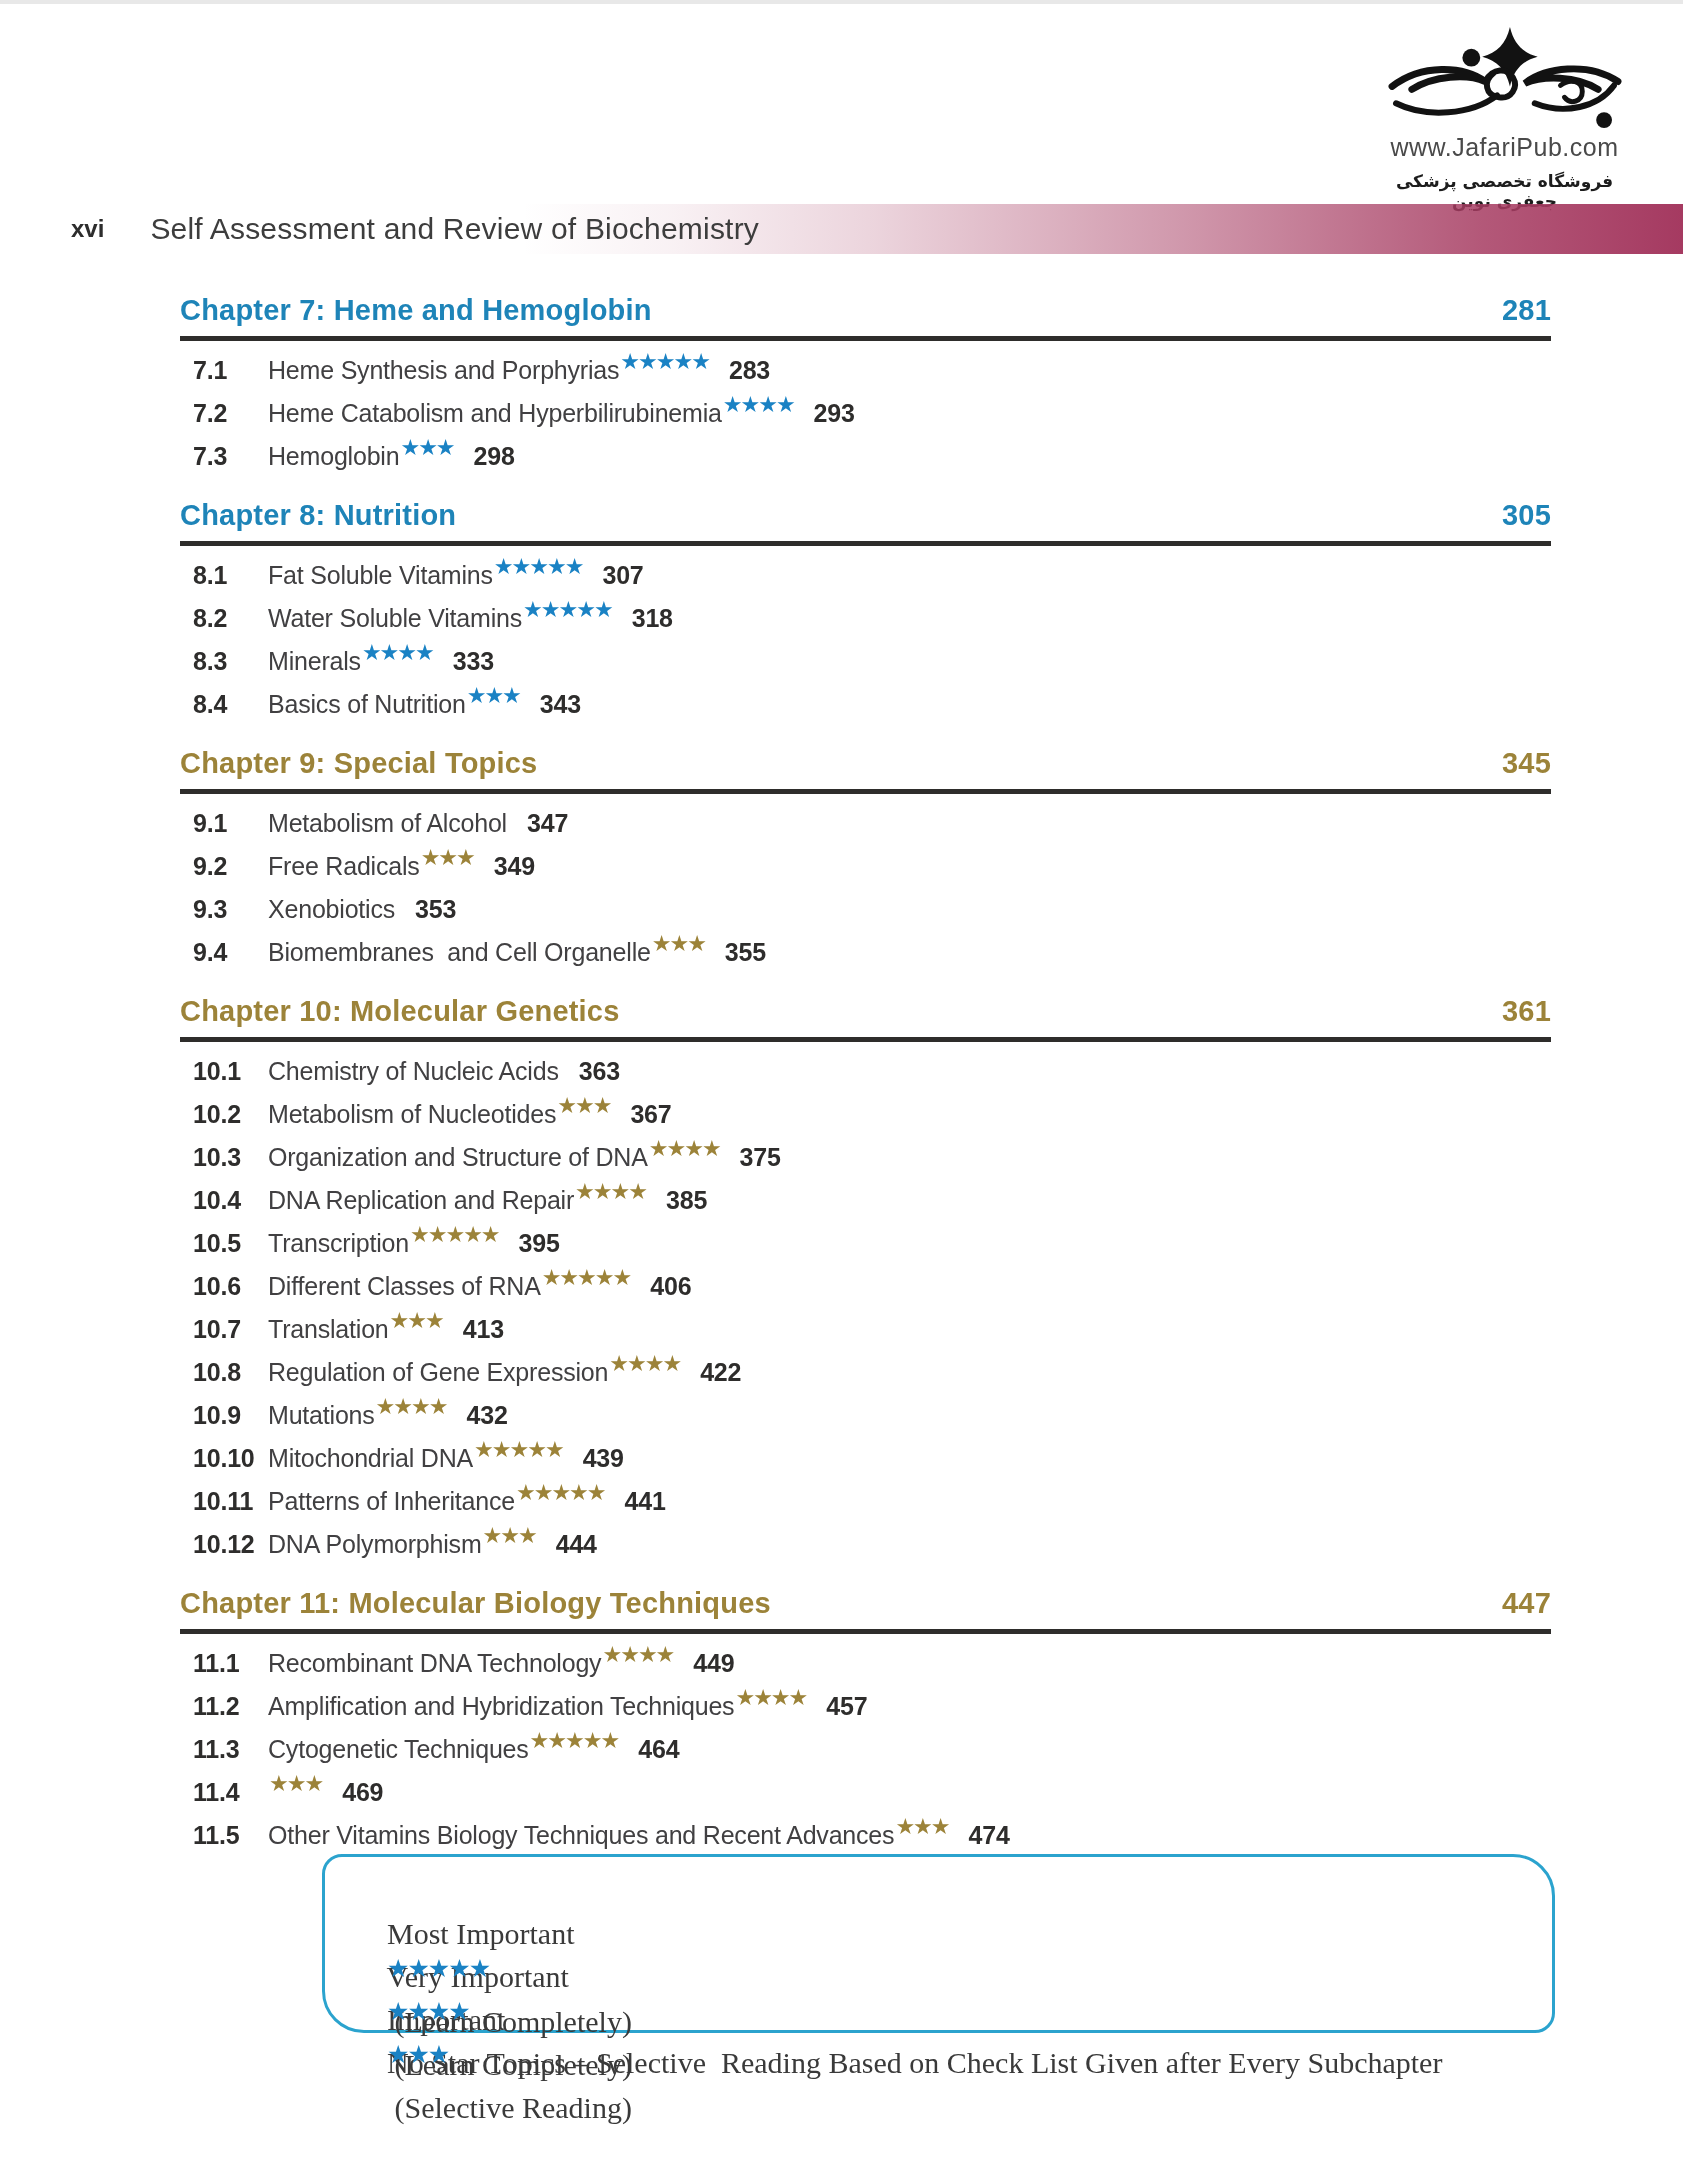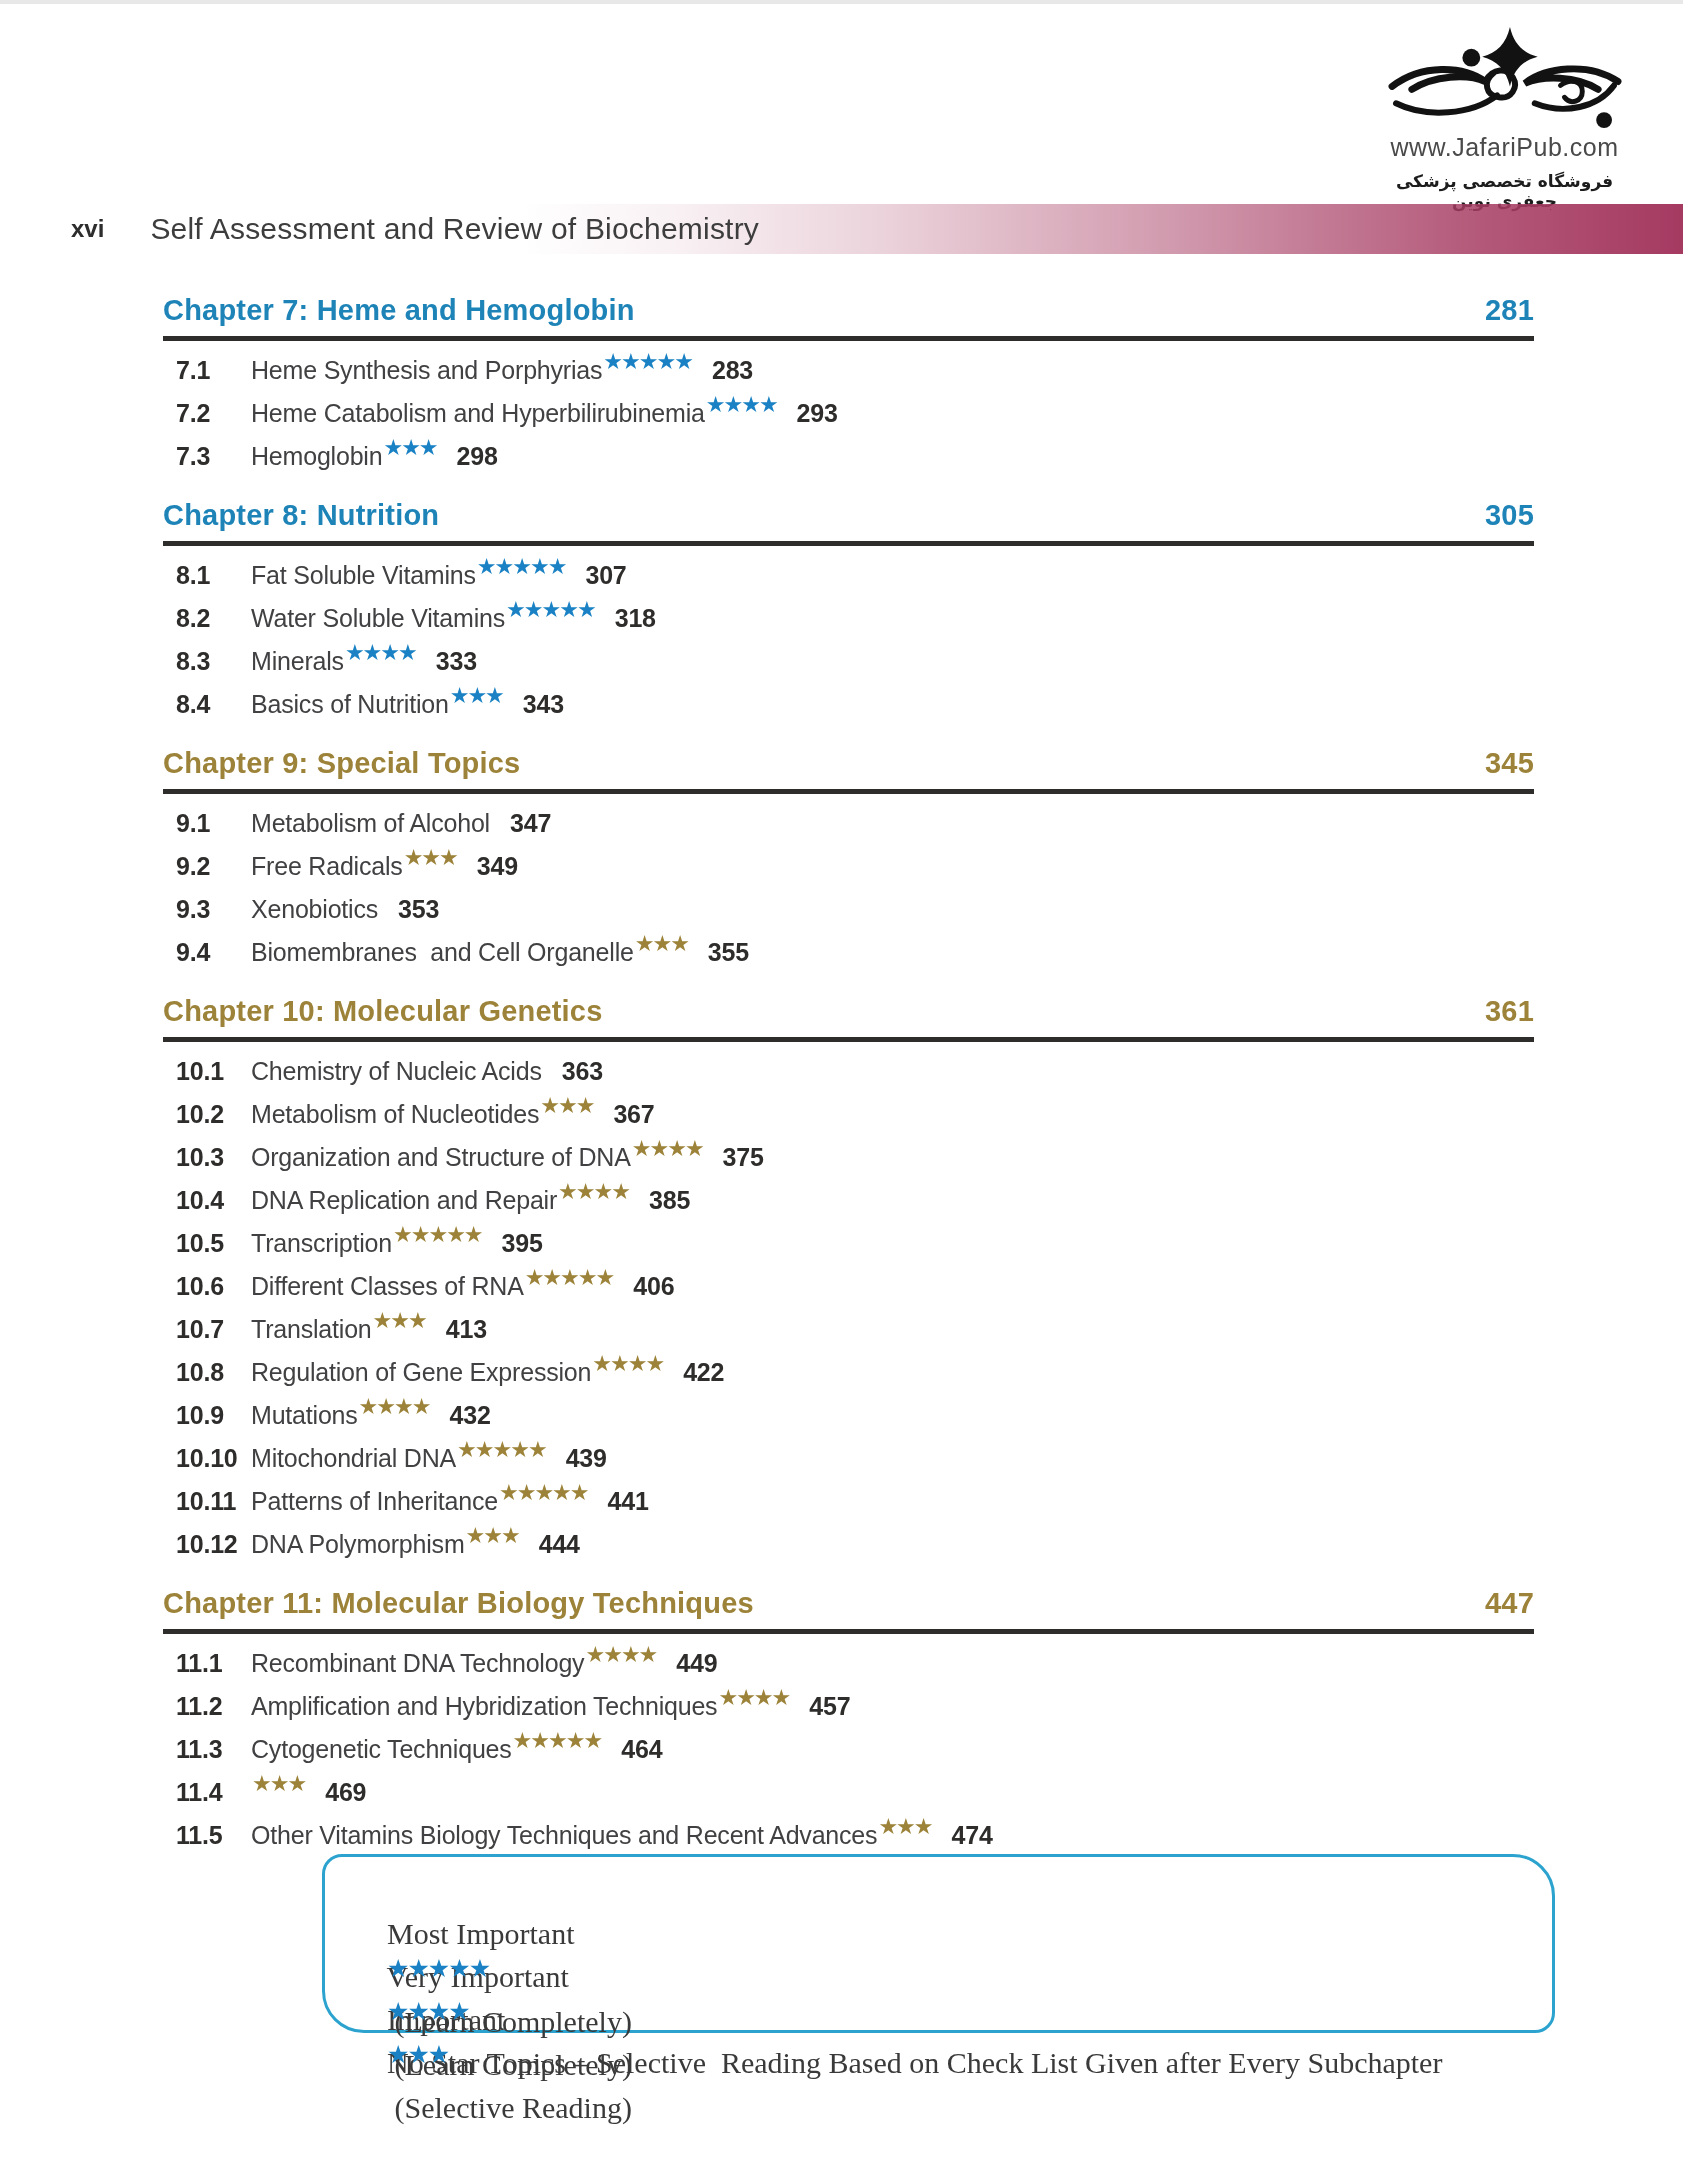--- a/index.html
+++ b/index.html
@@ -19,21 +19,21 @@
 
   
   .header-bar{position:absolute;top:200px;left:0;width:1683px;height:50px;display:flex;align-items:center;
     background:linear-gradient(90deg, rgba(166,59,97,0) 0%, rgba(166,59,97,0) 31%,
       rgba(166,59,97,.07) 40%, rgba(166,59,97,.22) 52%, rgba(166,59,97,.52) 70%,
       rgba(166,59,97,.85) 88%, #a53a61 100%);}
   .roman{font-weight:bold;font-size:24px;color:#2d2d2d;margin-left:71px;}
   .book-title{font-size:30px;color:#3d3d3d;margin-left:46px;letter-spacing:0.2px;}
 
   
-  .toc{position:absolute;left:163px;top:289px;width:1371px;}
+  .toc{position:absolute;left:180px;top:289px;width:1371px;}
   .chapter{margin-top:18px;}
   .chapter:first-child{margin-top:0;}
   .chapter-head{display:flex;justify-content:space-between;align-items:baseline;
     font-weight:bold;font-size:29px;line-height:34px;letter-spacing:0.2px;}
   .chapter.blue .chapter-head{color:var(--blue);}
   .chapter.gold .chapter-head{color:var(--gold);gap:36px;}
   .rule{height:5px;background:var(--rule);margin-top:9px;}
   .items{padding:8px 0 2px 13px;}
   .item{height:43px;display:flex;align-items:center;font-size:25px;letter-spacing:-0.2px;color:var(--text);}
   .num{font-weight:bold;color:var(--dark);width:75px;flex:none;}

